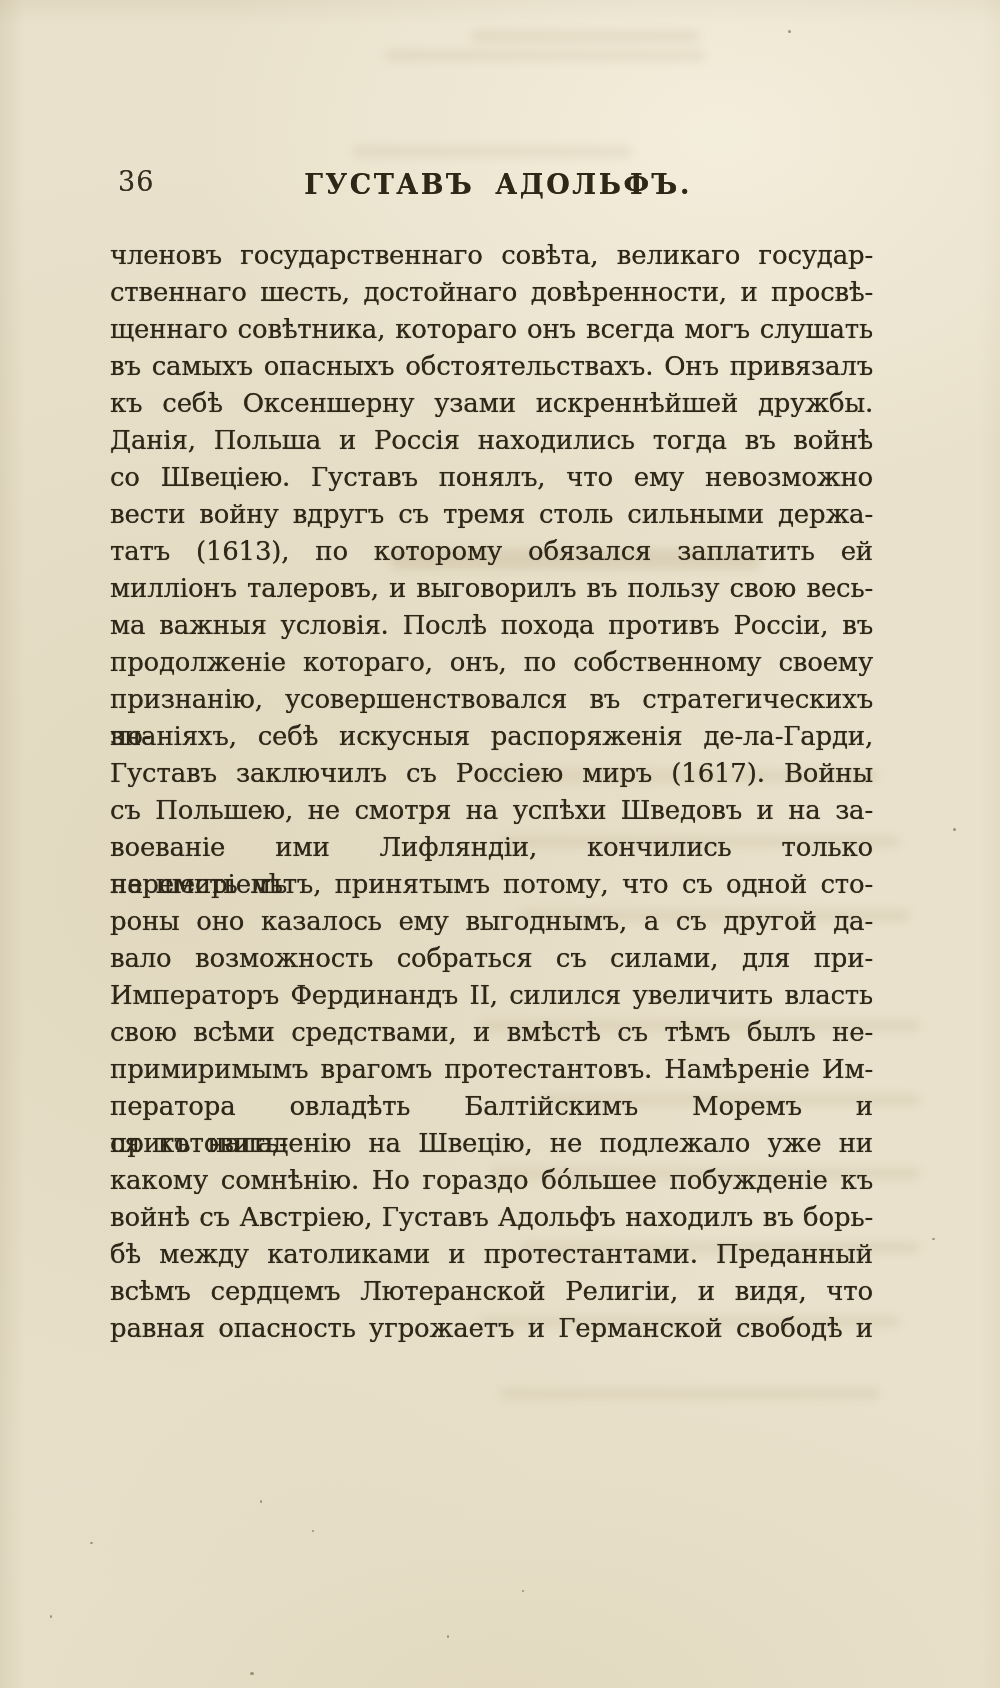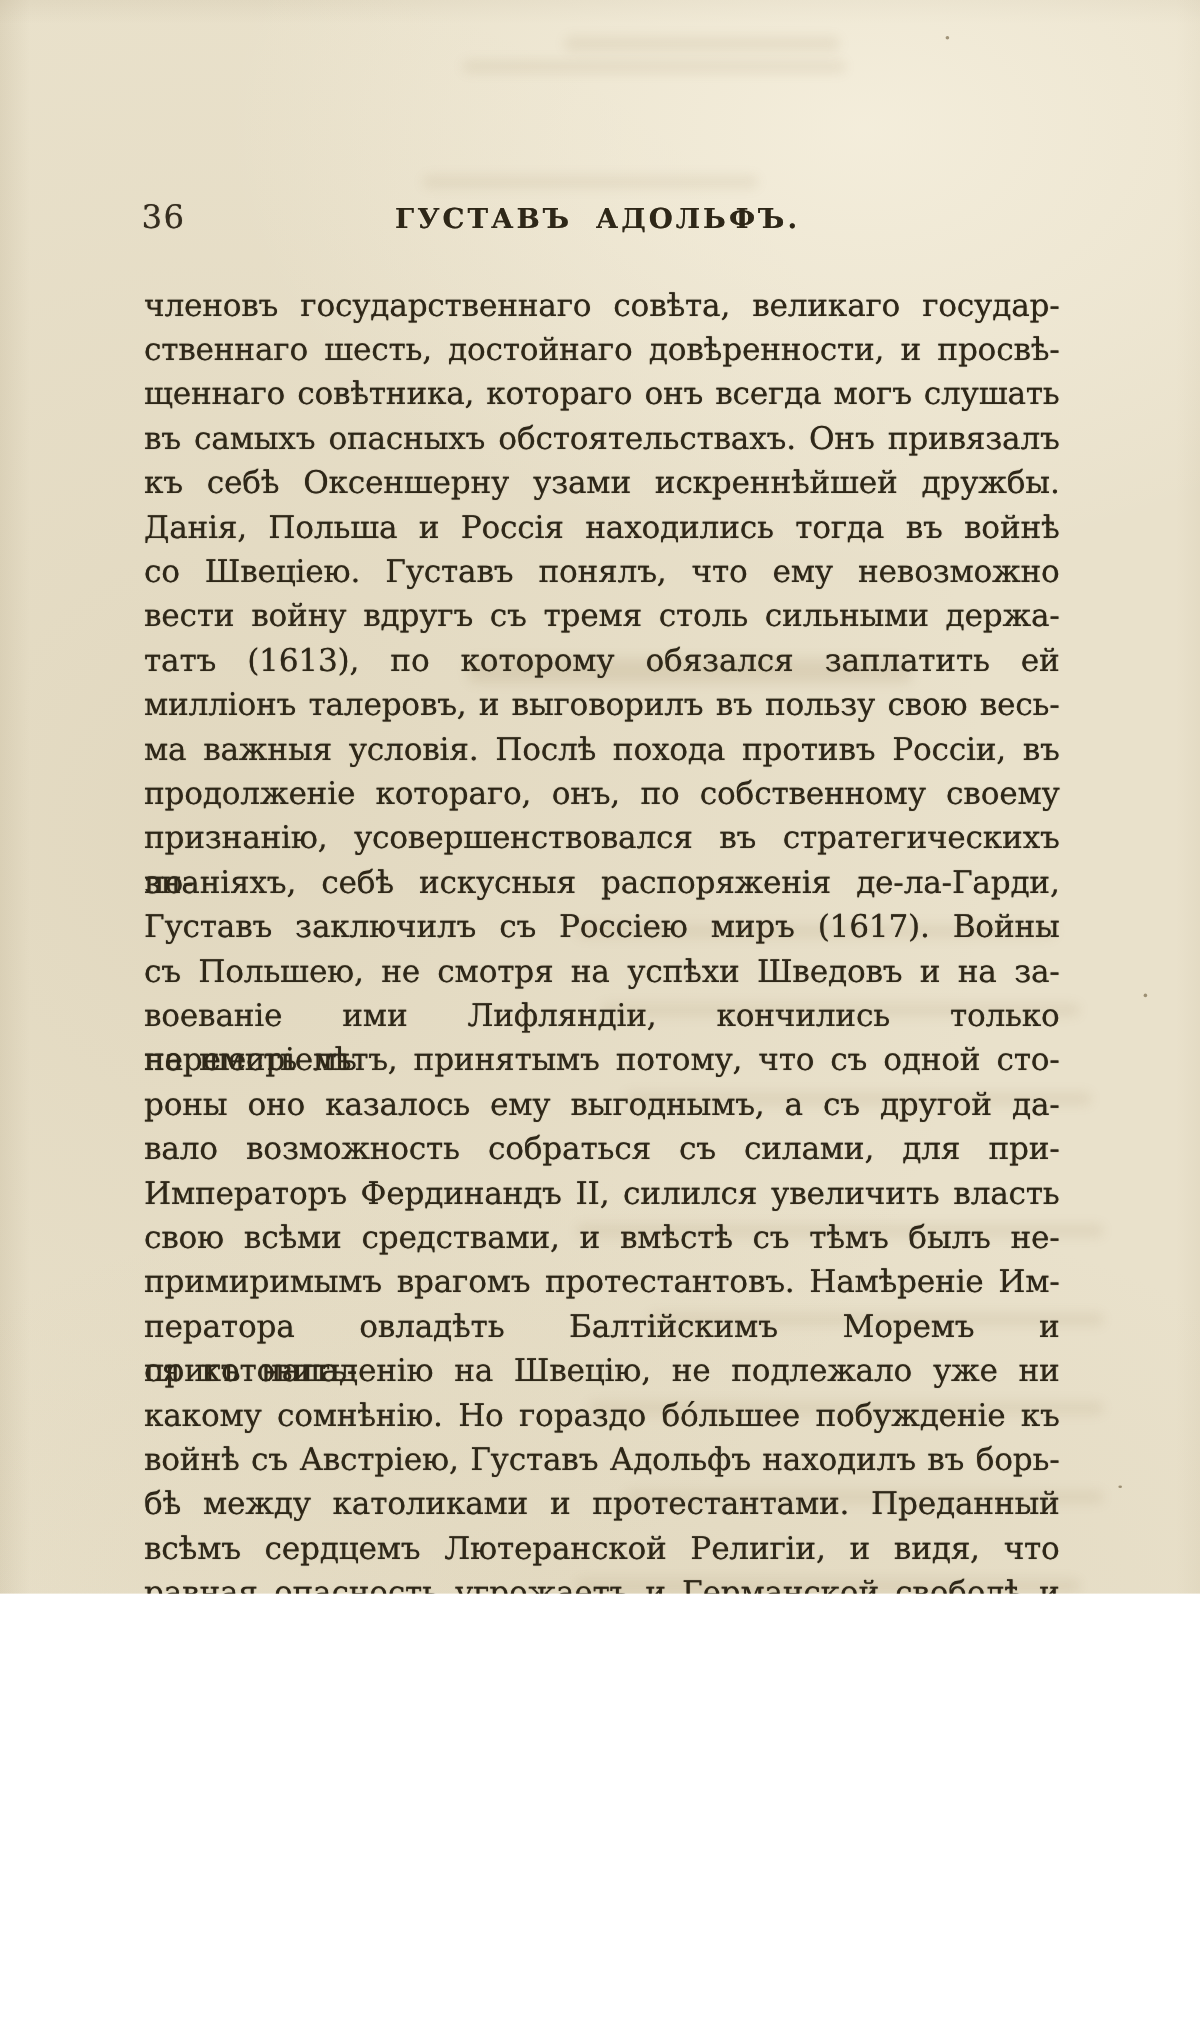--- a/index.html
+++ b/index.html
@@ -1,21 +1,21 @@
 <!DOCTYPE html>
 <html><head>
 <meta charset="utf-8">
 <style>
   html, body { margin: 0; padding: 0; }
   body { width: 1000px; height: 1688px; font-family: "DejaVu Serif", "Liberation Serif", serif; }
 
   .scan {
     position: relative;
     width: 1000px;
-    height: 1328px;
+    height: 1688px;
     overflow: hidden;
     background-color: #e9e1cb;
     background-image:
       radial-gradient(ellipse 760px 520px at 72% 8%,  rgba(252,247,232,0.55), rgba(252,247,232,0) 70%),
       radial-gradient(ellipse 900px 1000px at 18% 52%, rgba(186,169,130,0.16), rgba(186,169,130,0) 72%),
       radial-gradient(ellipse 950px 480px at 50% 101%, rgba(196,181,144,0.18), rgba(196,181,144,0) 75%),
       linear-gradient(to right, rgba(120,100,60,0.10), rgba(120,100,60,0) 2.5%),
       linear-gradient(to bottom, rgba(120,100,60,0.07), rgba(120,100,60,0) 1.5%),
       linear-gradient(to left, rgba(140,120,80,0.06), rgba(140,120,80,0) 2%);
     color: #2f2718;
@@ -30,31 +30,31 @@
     letter-spacing: 1px;
     color: #352d1f;
     text-shadow: 0 0 0.6px rgba(53,45,31,0.65);
   }
   .running-title {
     position: absolute;
     left: 0; right: 4px;
     top: 169px;
     text-align: center;
     font-weight: bold;
-    font-size: 23px;
+    font-size: 27px;
     letter-spacing: 2.5px;
     word-spacing: 9px;
     color: #2e2718;
     text-shadow: 0 0 0.5px rgba(46,39,24,0.6);
   }
 
   
   .text-block {
     position: absolute;
-    left: 120px;
+    left: 110px;
     top: 237px;
     width: 763px;
   }
   .line {
     display: block;
     height: 37px;
     line-height: 37px;
     font-size: 26px;
     letter-spacing: -0.2px;
     text-align: justify;

